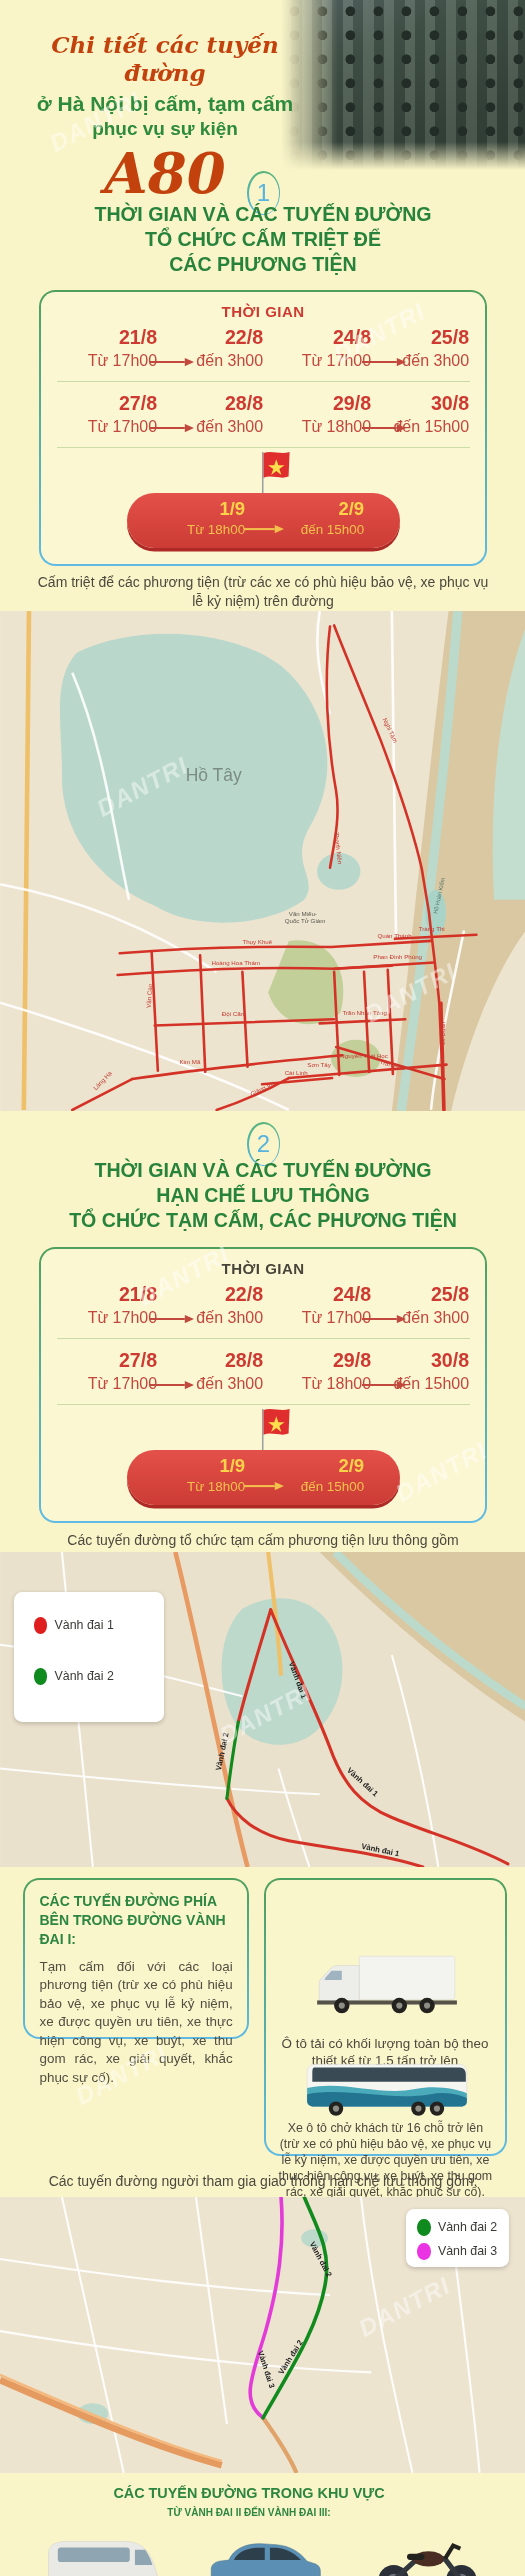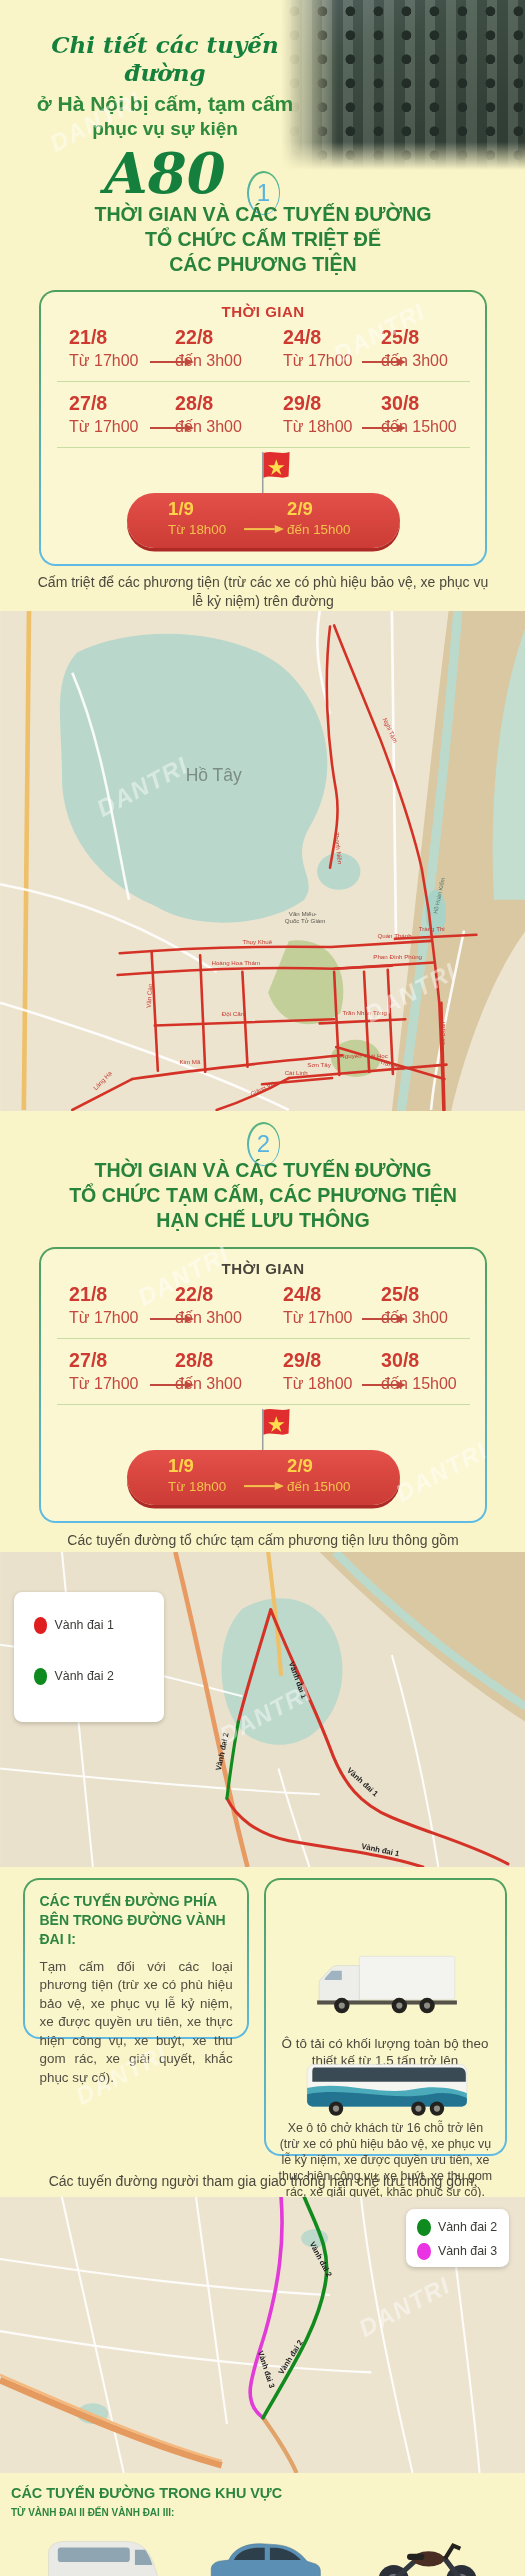--- a/index.html
+++ b/index.html
@@ -10,33 +10,33 @@
       font-size:24px;letter-spacing:1.5px;transform:rotate(-28deg);pointer-events:none;z-index:5;}
   
   .photo{left:281px;top:0;width:245px;height:170px;
      background:
        linear-gradient(90deg,#FAF5C8 0px,rgba(250,245,200,0) 57px),
        linear-gradient(0deg,#FAF5C8 0px,rgba(250,245,200,0) 28px),
        radial-gradient(circle 5.7px at 13.4px 11.3px,#232d27 0 4.6px,rgba(0,0,0,0) 5.2px),
        repeating-linear-gradient(90deg,rgba(86,99,88,.65) 0 10.3px,rgba(47,60,51,.65) 10.3px 20.6px),
        linear-gradient(160deg,#8fa1b0 0%,#5c6f63 30%,#39473f 70%,#2b372f 100%);
      background-size:auto,auto,28px 24px,auto,auto;}
-  .script{font-family:"DejaVu Serif",serif;font-style:italic;color:#15803d;font-weight:bold;}
+  .script{font-family:"DejaVu Serif",serif;font-style:italic;color:#c2410c;font-weight:bold;}
   .hline{font-weight:bold;color:#2E8B3D;}
   .sec-title{font-weight:bold;color:#27823B;text-align:center;font-size:19.6px;line-height:25px;white-space:nowrap;}
   .badge{width:30px;height:41px;border-radius:50%;padding:1.5px;background:linear-gradient(180deg,#55B379,#57B5E6);}
   .badge .in{width:100%;height:100%;border-radius:50%;background:#FAF5C8;display:flex;align-items:center;justify-content:center;
              color:#56B3DF;font-size:24px;}
   
   .gwrap{background:linear-gradient(180deg,#4F9F5D,#5FBBE5);border-radius:16.5px;padding:2.1px;}
   .ginner{position:relative;width:100%;height:100%;background:#FBF7D3;border-radius:14.4px;box-sizing:border-box;}
   .thead{width:100%;text-align:center;font-weight:bold;font-size:15px;letter-spacing:0.5px;}
   .thead-red{color:#CE3A31;}
   .thead-dark{color:#47443A;}
-  .cell{text-align:left;}
+  .cell{text-align:right;}
   .date{color:#CE3A31;font-weight:bold;font-size:19.6px;line-height:20.6px;}
   .time{color:#C2473D;font-size:16px;line-height:17.5px;margin-top:4.1px;}
   .divider{position:absolute;left:15.5px;right:15.5px;height:1px;background:#C9DCA4;}
   .pill{position:absolute;background:linear-gradient(180deg,#E4504A,#CC3B35);border-radius:31px;box-shadow:0 3.6px 0 #AE2A26;}
   .pill .d{color:#FFD24A;font-weight:bold;font-size:18.5px;line-height:19.6px;}
   .pill .t{color:#F3C14B;font-size:13.4px;line-height:15.5px;margin-top:3.1px;}
   .caption{color:#4C493E;font-size:14px;text-align:center;line-height:19px;}
   
   .gbox-title{color:#2C8540;font-weight:bold;font-size:14px;line-height:19px;}
   .gbox-body{color:#514E42;font-size:13.4px;line-height:18.5px;text-align:justify;}
@@ -225,22 +225,22 @@
     <text x="848" y="588" font-size="11" fill="#57756B" transform="rotate(-78 848,588)">Hồ Hoàn Kiếm</text>
     <text x="560" y="592" font-size="12" fill="#5A584E">Văn Miếu-</text>
     <text x="552" y="606" font-size="12" fill="#5A584E">Quốc Tử Giám</text>
   </svg>
 
   <div class="abs badge" style="left:247px;top:1122px">
     <div class="in">2</div>
   </div>
   <div class="abs sec-title" style="left:0;top:1158px;width:526px">
     <div>THỜI GIAN VÀ CÁC TUYẾN ĐƯỜNG</div>
+    <div>HẠN CHẾ LƯU THÔNG</div>
     <div>TỔ CHỨC TẠM CẤM, CÁC PHƯƠNG TIỆN</div>
-    <div>HẠN CHẾ LƯU THÔNG</div>
   </div>
 
   <div class="abs gwrap" style="left:39px;top:1247px;width:444px;height:272px">
     <div class="ginner">
       <div class="abs thead thead-dark" style="left:0;top:11.3px">THỜI GIAN</div>
       <div class="abs cell" style="left:28px;top:35px;width:88px">
         <div class="date">21/8</div>
         <div class="time">Từ 17h00</div>
       </div>
       <div class="abs cell" style="left:134px;top:35px;width:88px">
@@ -416,21 +416,21 @@
     <div class="lrow" style="position:absolute;left:11.3px;top:10.3px">
       <span class="dot c-green"></span>
       <span class="leg-label">Vành đai 2</span>
     </div>
     <div class="lrow" style="position:absolute;left:11.3px;top:34px">
       <span class="dot c-mag"></span>
       <span class="leg-label">Vành đai 3</span>
     </div>
   </div>
 
-  <div class="abs" style="left:11px;top:2484px;width:498px;text-align:left">
+  <div class="abs" style="left:0;top:2484px;width:498px;text-align:center">
     <div class="gbox-title" style="font-size:14.4px">CÁC TUYẾN ĐƯỜNG TRONG KHU VỰC</div>
     <div class="gbox-title" style="font-size:10px">TỪ VÀNH ĐAI II ĐẾN VÀNH ĐAI III:</div>
   </div>
   <svg class="abs" style="left:39px;top:2527px" width="124" height="72" viewBox="0 0 240 140">
     <path d="M18,112 L18,52 C18,36 30,28 52,28 L168,28 C196,28 212,44 222,70 L230,96 C232,104 228,112 220,112 Z" fill="#E9E9E6" stroke="#CFCFC8"></path>
     <rect x="36" y="40" width="140" height="28" rx="6" fill="#8FA6B2"></rect>
     <path d="M186,44 L206,44 C214,56 218,66 220,74 L186,74 Z" fill="#8FA6B2"></path>
     <rect x="12" y="108" width="220" height="8" fill="#55524A"></rect>
     <circle cx="62" cy="116" r="17" fill="#23221F"></circle>
       <circle cx="62" cy="116" r="7" fill="#8D8D86"></circle>

